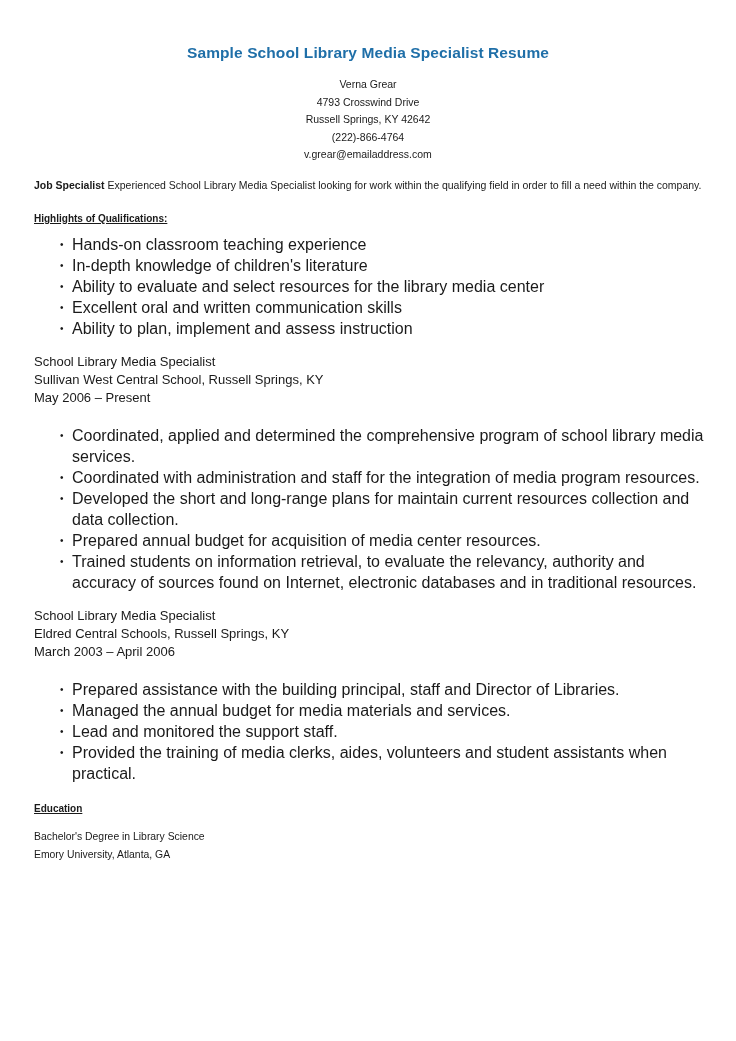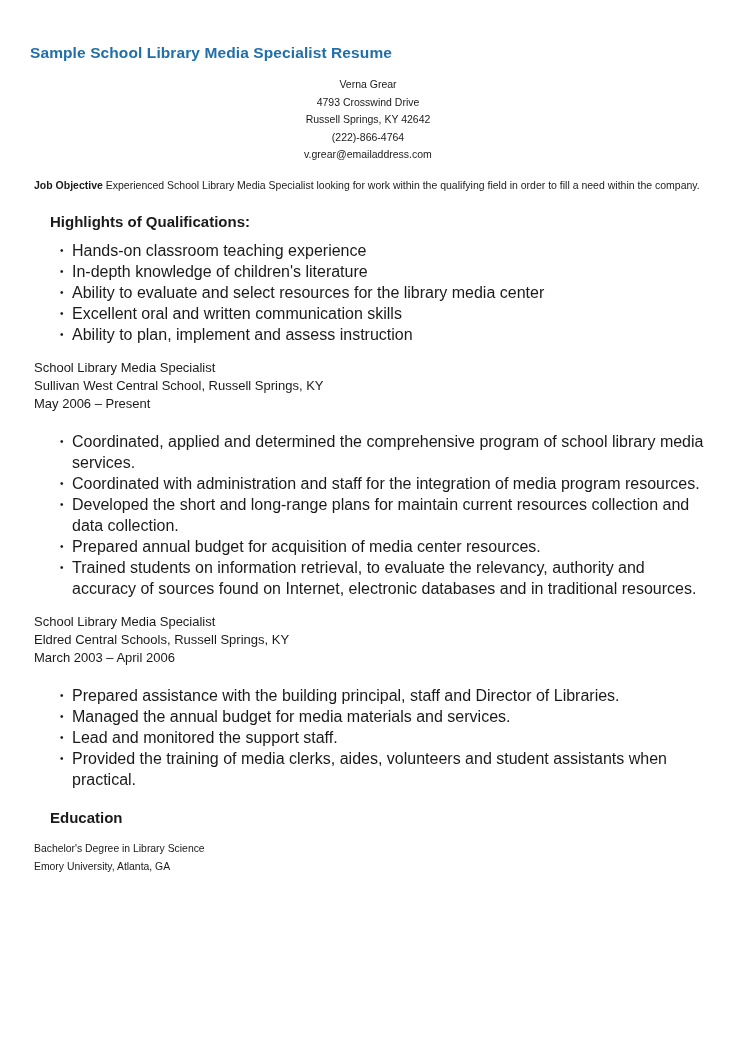--- a/index.html
+++ b/index.html
@@ -23,20 +23,21 @@
     height: 1041px;
     background: #ffffff;
     box-sizing: border-box;
     padding: 40px 30px 20px 30px;
   }
   .doc {
     margin: 0 auto;
     width: 676px;
   }
   .doc-title {
+    text-align: center;
     color: #1f6fa8;
     font-size: 15.5px;
     font-weight: bold;
     letter-spacing: 0.1px;
     margin: 0 0 14px 0;
     padding-top: 4px;
   }
   .contact-block {
     text-align: center;
     font-size: 10.5px;
@@ -50,23 +51,24 @@
   .objective {
     font-size: 10.5px;
     line-height: 18px;
     margin: 10px 0 0 4px;
     text-align: left;
   }
   .objective .lbl {
     font-weight: bold;
   }
   .section-heading {
-    font-size: 15px;
+    font-size: 10px;
     font-weight: bold;
-    margin: 19px 0 10px 20px;
+    margin: 19px 0 10px 4px;
+    text-decoration: underline;
   }
   ul.bullets {
     list-style: none;
     margin: 0 0 0 0;
     padding: 0;
   }
   ul.bullets li {
     font-size: 16px;
     line-height: 21px;
     padding-left: 42px;
@@ -105,21 +107,21 @@
     <h1 class="doc-title">Sample School Library Media Specialist Resume</h1>
 
     <div class="contact-block">
       <span class="contact-line">Verna Grear</span>
       <span class="contact-line">4793 Crosswind Drive</span>
       <span class="contact-line">Russell Springs, KY 42642</span>
       <span class="contact-line">(222)-866-4764</span>
       <span class="contact-line">v.grear@emailaddress.com</span>
     </div>
 
-    <p class="objective"><span class="lbl">Job Objective</span><span> Experienced School Library Media Specialist looking for work within the qualifying field in order to fill a need within the company.</span></p>
+    <p class="objective"><span class="lbl">Job Specialist</span><span> Experienced School Library Media Specialist looking for work within the qualifying field in order to fill a need within the company.</span></p>
 
     <h2 class="section-heading">Highlights of Qualifications:</h2>
     <ul class="bullets">
       <li>Hands-on classroom teaching experience</li>
       <li>In-depth knowledge of children's literature</li>
       <li>Ability to evaluate and select resources for the library media center</li>
       <li>Excellent oral and written communication skills</li>
       <li>Ability to plan, implement and assess instruction</li>
     </ul>
 

